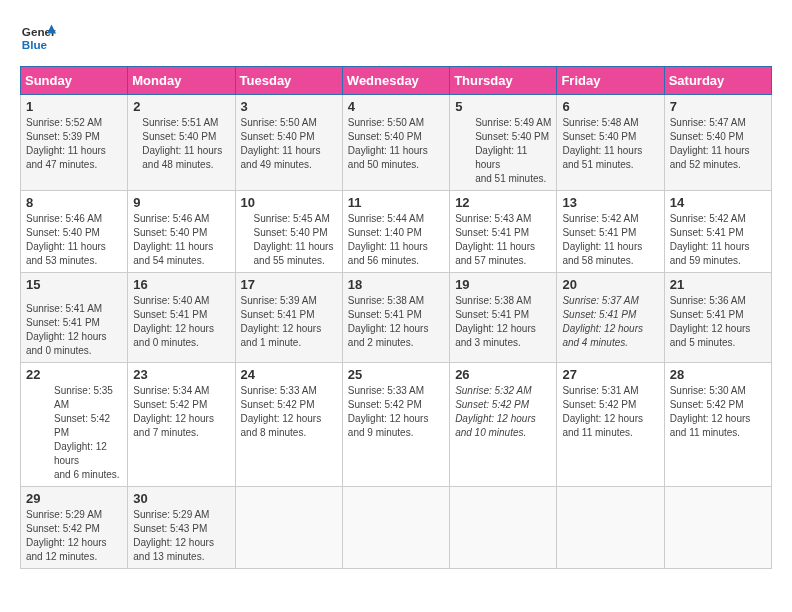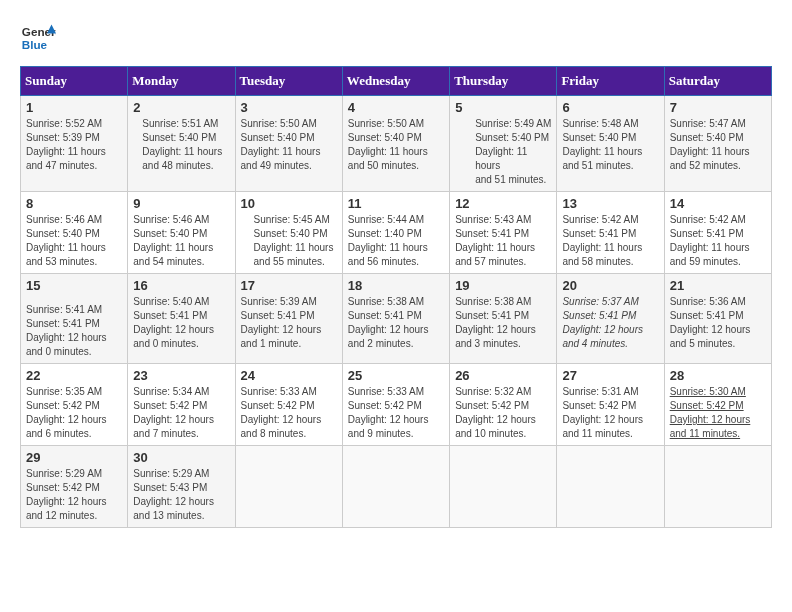--- a/index.html
+++ b/index.html
@@ -36,28 +36,27 @@
     .location {
       font-size: 14px;
       color: #555;
     }
     .calendar {
       width: 100%;
       border-collapse: collapse;
       font-size: 11px;
     }
     .calendar thead th {
-      background-color: #4c1d95;
+      background-color: #ec4899;
       color: #fff;
       padding: 6px 4px;
       text-align: left;
       font-size: 13px;
       font-weight: bold;
       border: 1px solid #2e6db4;
-      font-family: Liberation Serif, serif;
     }
     .calendar tbody td {
       border: 1px solid #ccc;
       vertical-align: top;
       padding: 4px 5px;
       width: calc(100% / 7);
       height: 80px;
     }
     .calendar tbody tr:nth-child(odd) td {
       background-color: #f5f5f5;
@@ -260,21 +259,21 @@
           <span class="day-number">21</span>
           <div class="day-info" style="white-space: pre-line;">Sunrise: 5:36 AM
 Sunset: 5:41 PM
 Daylight: 12 hours
 and 5 minutes.</div>
         </td>
       </tr>
       <tr>
         <td>
           <span class="day-number">22</span>
-          <div class="day-info" style="white-space: pre-line;">Sunrise: 5:35 AM
+          <div class="day-info" style="white-space: pre-line; margin-left: 28px;">Sunrise: 5:35 AM
 Sunset: 5:42 PM
 Daylight: 12 hours
 and 6 minutes.</div>
         </td>
         <td>
           <span class="day-number">23</span>
           <div class="day-info" style="white-space: pre-line;">Sunrise: 5:34 AM
 Sunset: 5:42 PM
 Daylight: 12 hours
 and 7 minutes.</div>
@@ -288,35 +287,35 @@
         </td>
         <td>
           <span class="day-number">25</span>
           <div class="day-info" style="white-space: pre-line;">Sunrise: 5:33 AM
 Sunset: 5:42 PM
 Daylight: 12 hours
 and 9 minutes.</div>
         </td>
         <td>
           <span class="day-number">26</span>
-          <div class="day-info" style="white-space: pre-line;">Sunrise: 5:32 AM
+          <div class="day-info" style="white-space: pre-line; font-style: italic;">Sunrise: 5:32 AM
 Sunset: 5:42 PM
 Daylight: 12 hours
 and 10 minutes.</div>
         </td>
         <td>
           <span class="day-number">27</span>
           <div class="day-info" style="white-space: pre-line;">Sunrise: 5:31 AM
 Sunset: 5:42 PM
 Daylight: 12 hours
 and 11 minutes.</div>
         </td>
         <td>
           <span class="day-number">28</span>
-          <div class="day-info" style="white-space: pre-line; text-decoration: underline;">Sunrise: 5:30 AM
+          <div class="day-info" style="white-space: pre-line;">Sunrise: 5:30 AM
 Sunset: 5:42 PM
 Daylight: 12 hours
 and 11 minutes.</div>
         </td>
       </tr>
       <tr>
         <td>
           <span class="day-number">29</span>
           <div class="day-info" style="white-space: pre-line;">Sunrise: 5:29 AM
 Sunset: 5:42 PM

